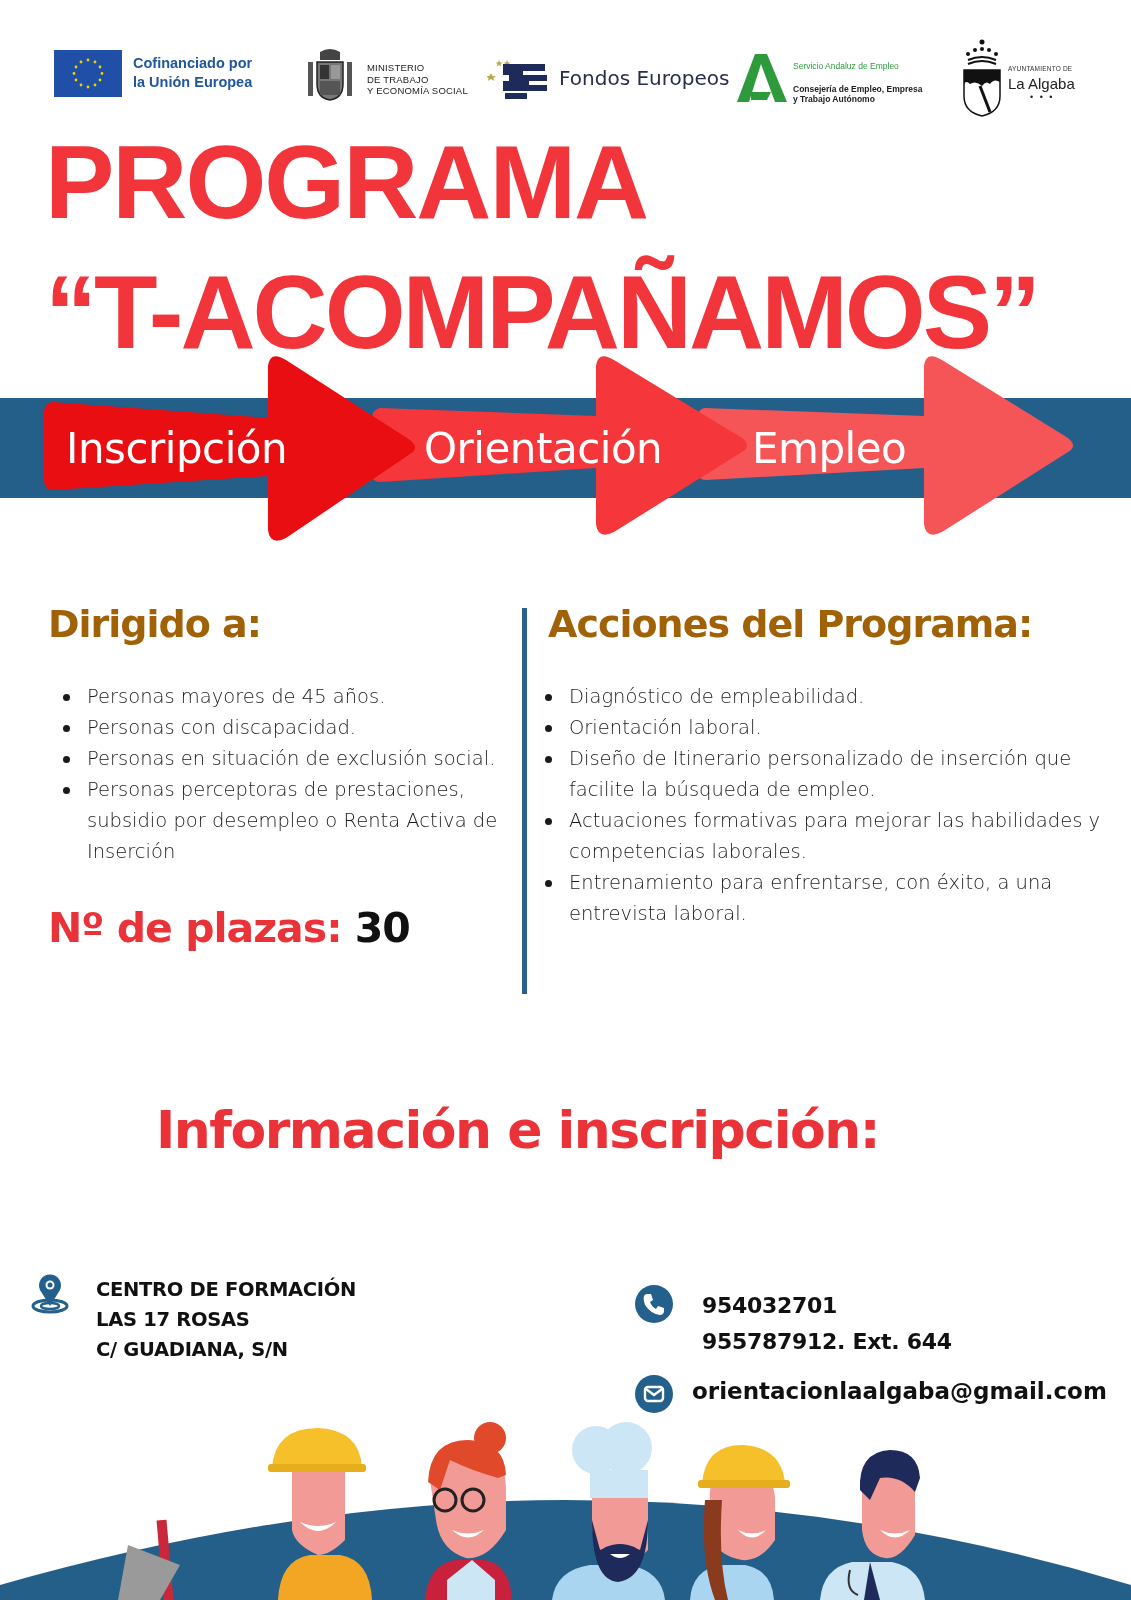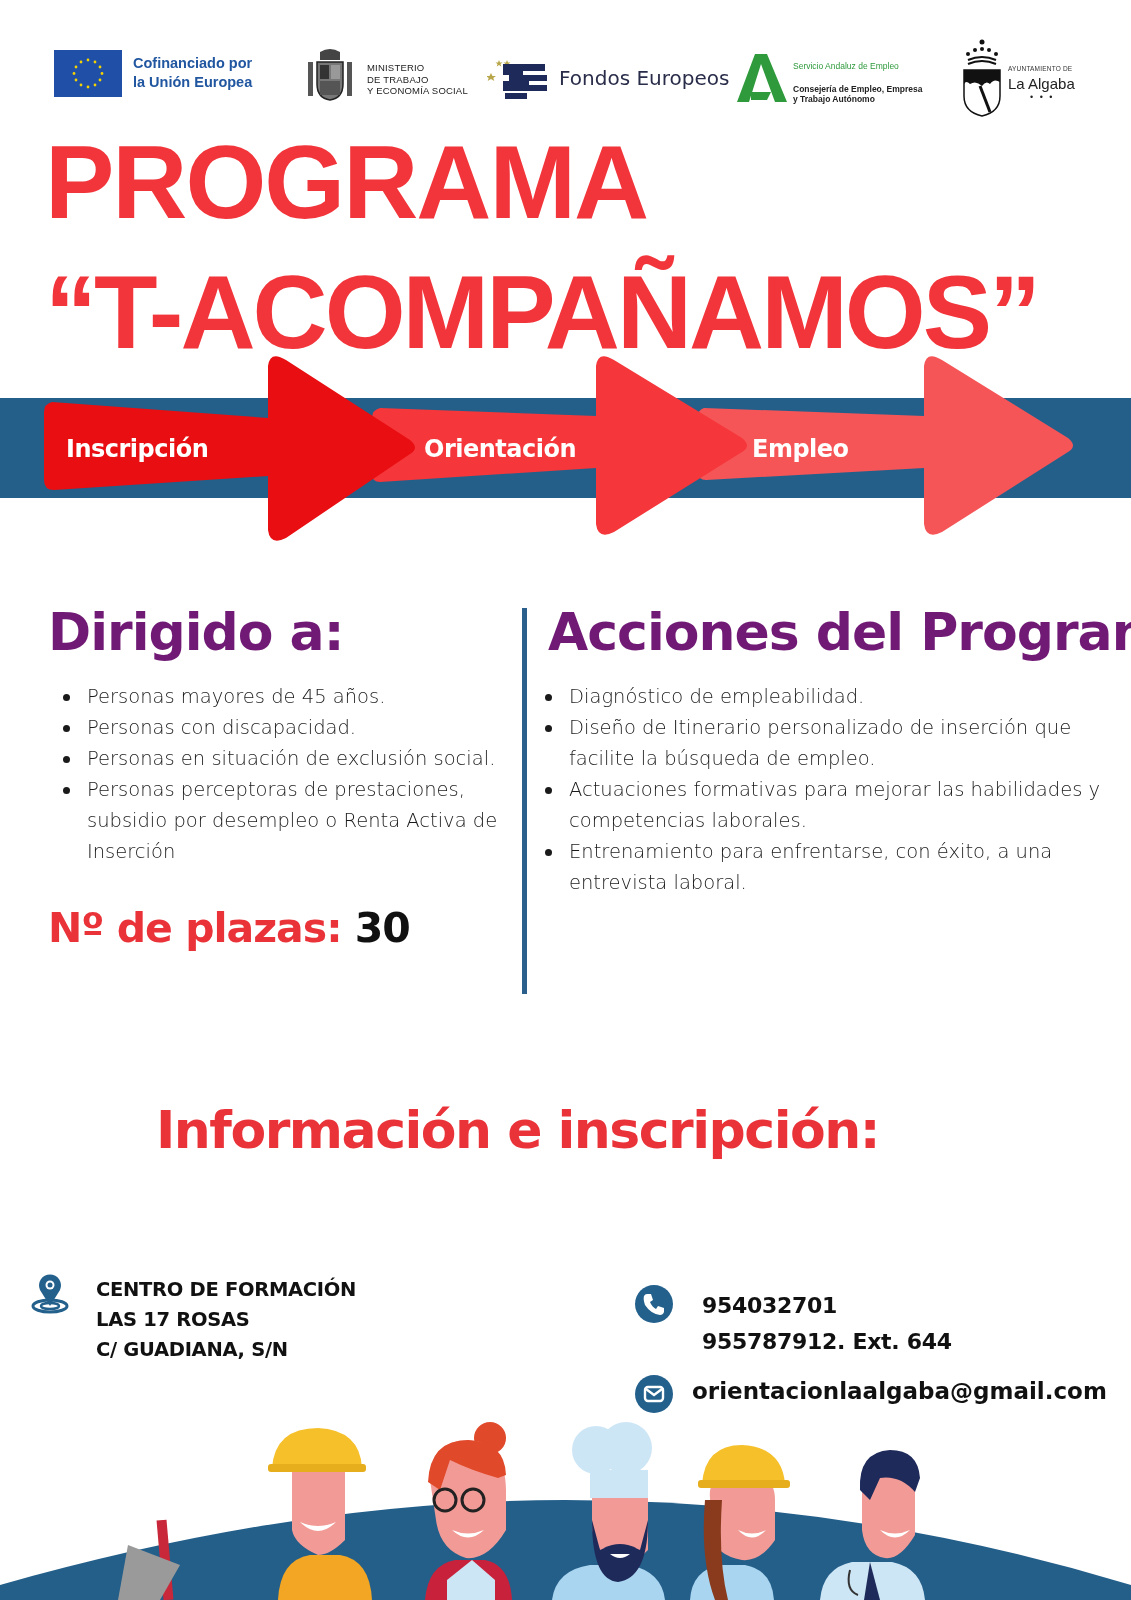--- a/index.html
+++ b/index.html
@@ -24,24 +24,24 @@
   .algaba-dots { position: absolute; left: 1030px; top: 72px; font-size: 9px; color: #222; letter-spacing: 2px; }
 
   
   .title { position: absolute; left: 45px; font-family: "Liberation Sans", sans-serif; font-weight: bold; color: #f2353b; letter-spacing: -2px; white-space: nowrap; margin-top: 23px; }
   .title-1 { top: 104px; font-size: 104px; line-height: 110px; }
   .title-2 { top: 234px; font-size: 104px; line-height: 110px; letter-spacing: -3px; }
 
   
   .band { position: absolute; left: 0; top: 398px; width: 1131px; height: 100px; background: #245f8a; }
   .arrows { position: absolute; left: 0; top: 354px; width: 1131px; height: 190px; }
-  .step-label { position: absolute; top: 424px; font-family: "DejaVu Sans", sans-serif; font-weight: bold; font-size: 24px; color: #ffffff; letter-spacing: -0.5px; margin-top: 11px; }
-
-  
-  .sec-title { position: absolute; font-family: "DejaVu Sans", sans-serif; font-weight: bold; color: #701a75; font-size: 52px; letter-spacing: -1px; white-space: nowrap; }
+  .step-label { position: absolute; top: 424px; font-family: "DejaVu Sans", sans-serif; font-weight: normal; font-size: 42px; color: #ffffff; letter-spacing: -0.5px; }
+
+  
+  .sec-title { position: absolute; font-family: "DejaVu Sans", sans-serif; font-weight: bold; color: #a16207; font-size: 38px; letter-spacing: -1px; white-space: nowrap; }
   .divider { position: absolute; left: 522px; top: 608px; width: 5px; height: 386px; background: #2b5f8c; }
   ul.bullets { position: absolute; list-style: none; font-family: "DejaVu Sans", sans-serif; font-size: 19.5px; line-height: 31px; color: #1a1a1a; font-weight: 300; }
   ul.bullets li { position: relative; padding-left: 27px; }
   ul.bullets li::before { content: ""; position: absolute; left: 3px; top: 13px; width: 7px; height: 7px; border-radius: 50%; background: #1a1a1a; }
   .plazas { position: absolute; left: 48px; top: 904px; font-family: "DejaVu Sans", sans-serif; font-weight: bold; font-size: 41px; color: #ea3239; letter-spacing: -1px; white-space: nowrap; }
   .plazas-num { color: #111; }
 
   
   .info-title { position: absolute; left: 156px; top: 1100px; font-family: "DejaVu Sans", sans-serif; font-weight: bold; font-size: 52px; color: #ea3239; letter-spacing: -1.5px; white-space: nowrap; }
   .loc-icon { position: absolute; left: 30px; top: 1272px; width: 40px; height: 42px; }
@@ -178,20 +178,21 @@
 <div class="plazas">
   <span>Nº de plazas:</span>
   <span class="plazas-num">30</span>
 </div>
 
 <div class="divider"></div>
 
 <h2 class="sec-title" style="left:548px; top:602px;">Acciones del Programa:</h2>
 <ul class="bullets" style="left:542px; top:681px; width:560px;">
   <li>Diagnóstico de empleabilidad.</li>
+  <li>Orientación laboral.</li>
   <li>Diseño de Itinerario personalizado de inserción que facilite la búsqueda de empleo.</li>
   <li>Actuaciones formativas para mejorar las habilidades y competencias laborales.</li>
   <li>Entrenamiento para enfrentarse, con éxito, a una entrevista laboral.</li>
 </ul>
 
 <h2 class="info-title">Información e inscripción:</h2>
 
 <div class="loc-icon">
   <svg viewBox="0 0 40 42">
     <ellipse cx="20" cy="34" rx="17" ry="6" fill="none" stroke="#23608c" stroke-width="3"></ellipse>

